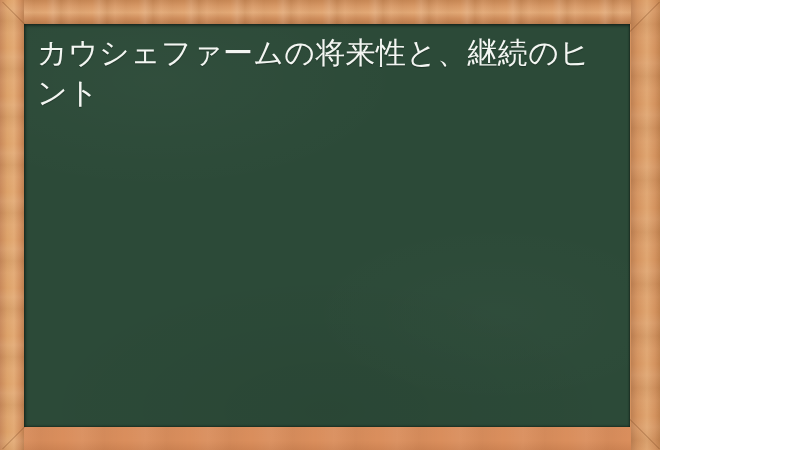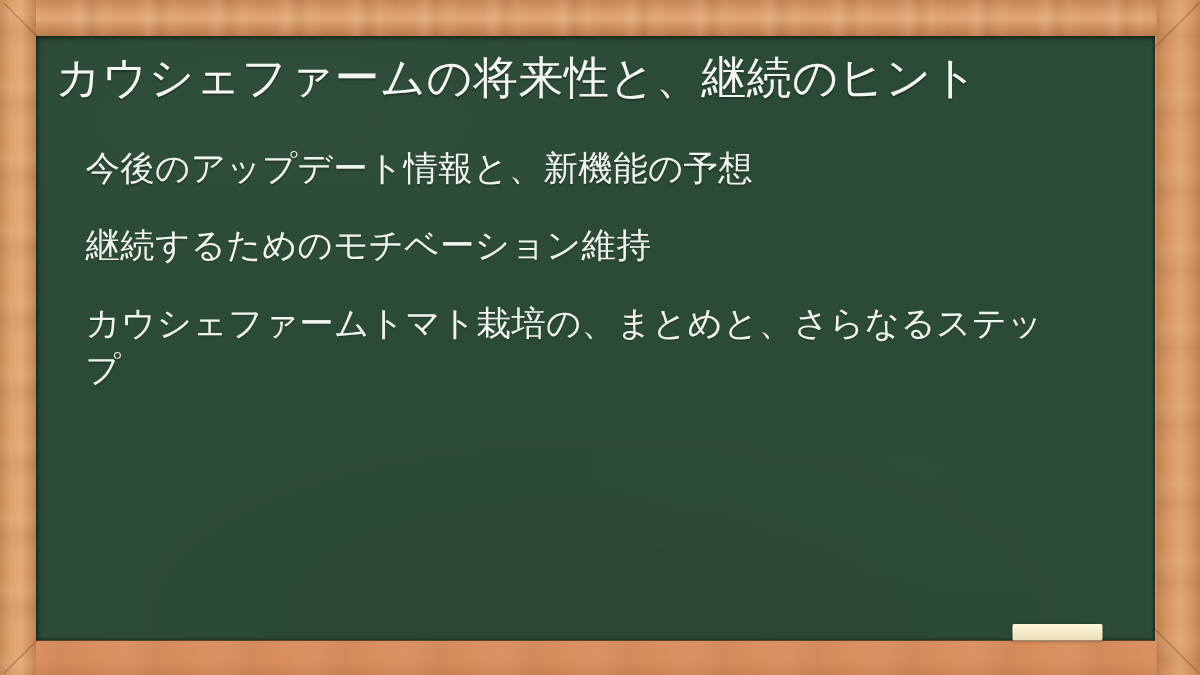--- a/index.html
+++ b/index.html
@@ -7,21 +7,21 @@
     margin: 0;
     padding: 0;
     background: #ffffff;
   }
   body {
     font-family: "Liberation Sans", "DejaVu Sans", sans-serif;
   }
 
   .slide {
     position: relative;
-    width: 800px;
+    width: 660px;
     height: 450px;
     overflow: hidden;
     background: #cf8f5d;
   }
 
   
   .frame {
     position: absolute;
     inset: 0;
     background: #d4925f;
@@ -226,24 +226,19 @@
     <div class="mitre mitre-tr"></div>
     <div class="mitre mitre-bl"></div>
     <div class="mitre mitre-br"></div>
   </div>
 
   <div class="board">
     <div class="board-content">
 
       <h1 class="slide-title">カウシェファームの将来性と、継続のヒント</h1>
 
-      <ul class="bullet-list">
-        <li class="bullet-item">今後のアップデート情報と、新機能の予想</li>
-        <li class="bullet-item">継続するためのモチベーション維持</li>
-        <li class="bullet-item">カウシェファームトマト栽培の、まとめと、さらなるステップ</li>
-      </ul>
 
     </div>
   </div>
 
   <div class="chalk"></div>
 
 </div>
 
 </body></html>

